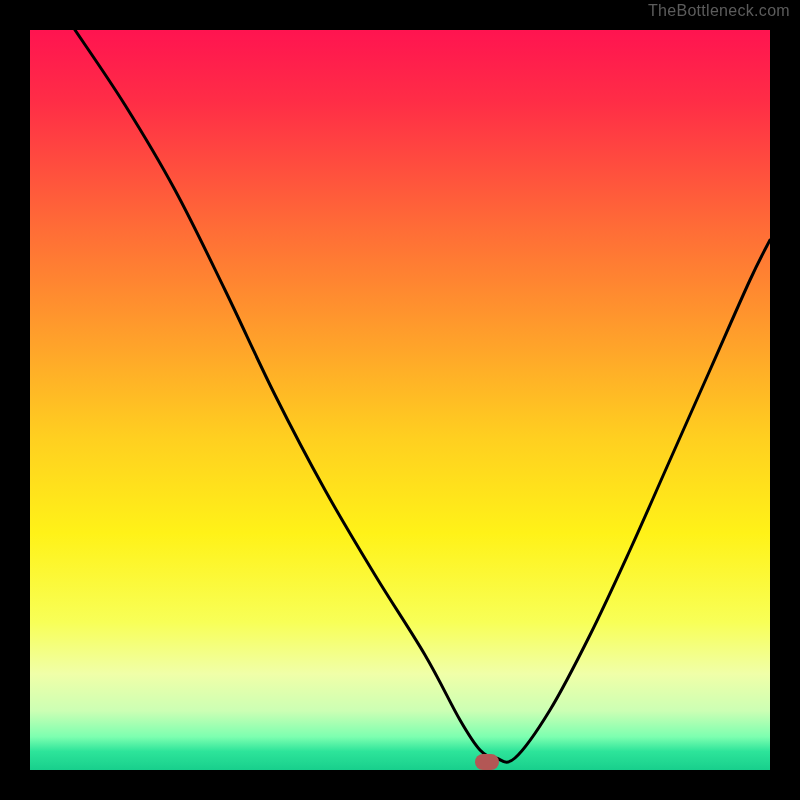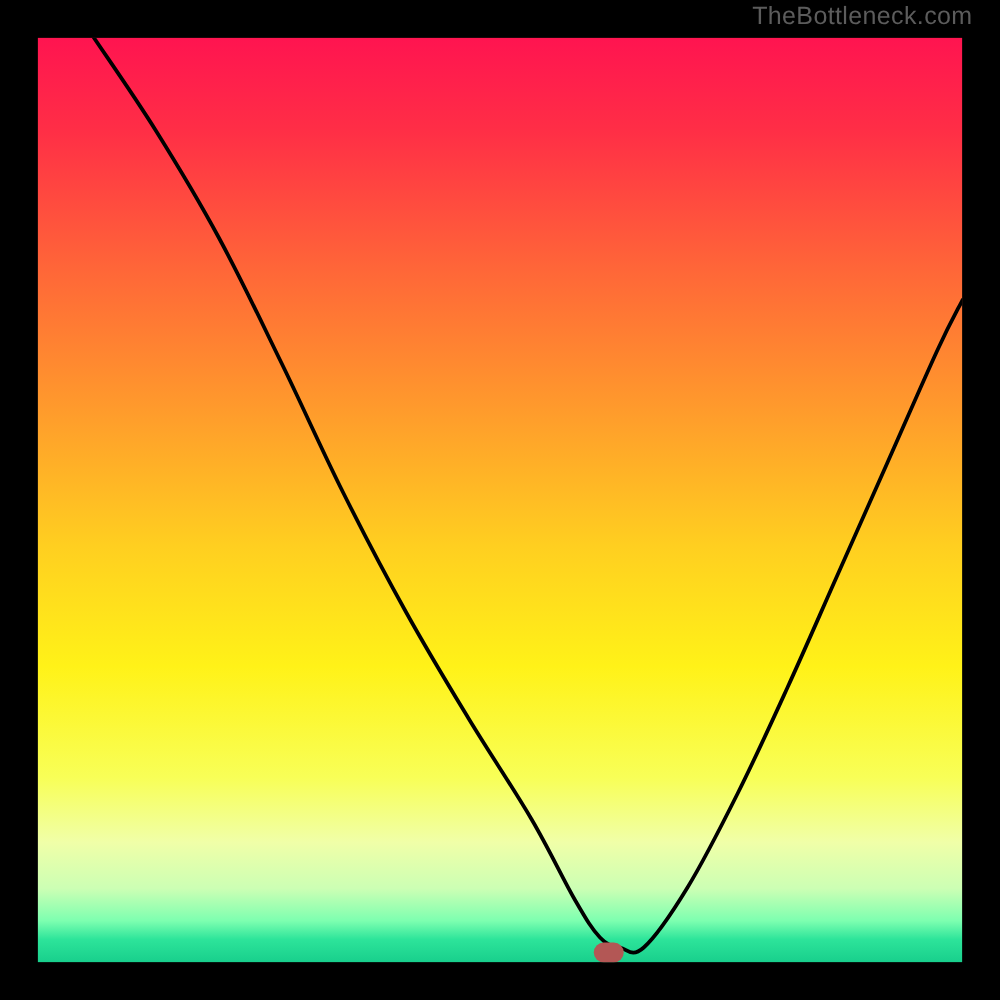--- a/index.html
+++ b/index.html
@@ -6,23 +6,23 @@
   body {
     width: 800px;
     height: 800px;
     background: #000;
     position: relative;
     font-family: Arial, Helvetica, sans-serif;
   }
   .watermark {
     position: absolute;
     top: 2px;
-    right: 22px;
+    right: 10px;
     color: #5c5c5c;
-    font-size: 20px;
+    font-size: 16px;
     font-weight: 500;
     letter-spacing: 0.3px;
     z-index: 10;
   }
   .plot-area {
     position: absolute;
     left: 30px;
     top: 30px;
     width: 740px;
     height: 740px;

